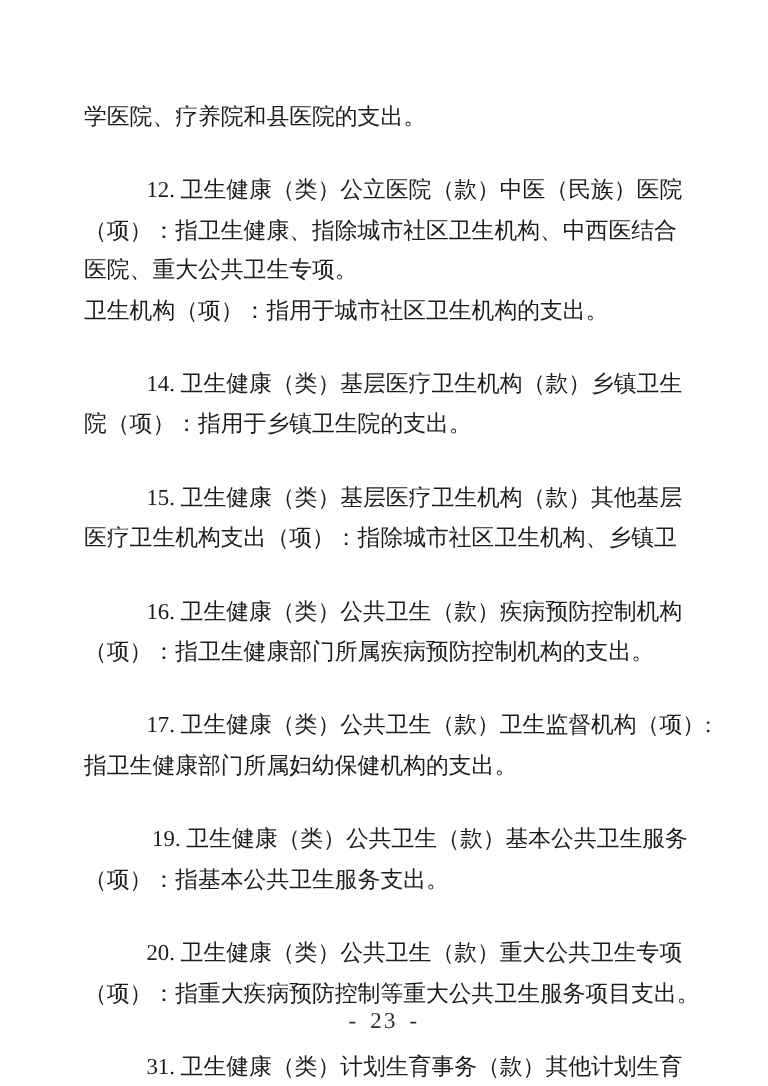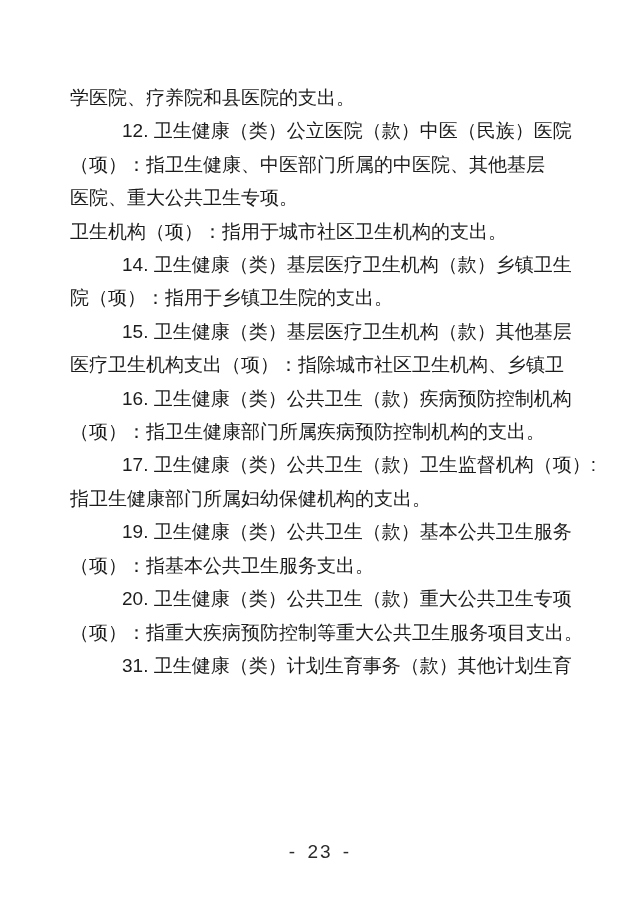--- a/index.html
+++ b/index.html
@@ -6,68 +6,69 @@
     margin: 0;
     padding: 0;
     background: #ffffff;
   }
   .page {
     position: relative;
     width: 640px;
     height: 905px;
     background: #ffffff;
     overflow: hidden;
-    font-family: Liberation Sans, sans-serif;
+    font-family: Liberation Serif, serif;
   }
   .textblock {
     position: absolute;
     left: 70px;
     top: 81px;
     width: 508px;
   }
   .line {
     font-size: 19px;
     line-height: 33.4px;
     white-space: nowrap;
     color: #1c1c1c;
     font-weight: 400;
   }
   .line.indent {
     text-indent: 52px;
+    margin-top: 28px;
   }
   .footer {
     position: absolute;
     left: 0;
     right: 0;
     top: 841px;
     text-align: center;
     font-size: 19px;
     letter-spacing: 2px;
     word-spacing: 3px;
     color: #2b2b2b;
   }
 </style>
 </head>
 <body>
 
 <div class="page">
   <div class="textblock" id="textblock">
       <div class="line">学医院、疗养院和县医院的支出。</div>
       <div class="line indent fill" style="letter-spacing: 0px;">12. 卫生健康（类）公立医院（款）中医（民族）医院</div>
-      <div class="line fill" style="letter-spacing: 0px;">（项）：指卫生健康、中医部门所属的中医院、其他基层</div>
+      <div class="line fill" style="letter-spacing: 0px;">（项）：指卫生健康、指除城市社区卫生机构、中西医结合</div>
       <div class="line">医院、重大公共卫生专项。</div>
       <div class="line">卫生机构（项）：指用于城市社区卫生机构的支出。</div>
       <div class="line indent fill" style="letter-spacing: 0px;">14. 卫生健康（类）基层医疗卫生机构（款）乡镇卫生</div>
       <div class="line">院（项）：指用于乡镇卫生院的支出。</div>
       <div class="line indent fill" style="letter-spacing: 0px;">15. 卫生健康（类）基层医疗卫生机构（款）其他基层</div>
       <div class="line fill" style="letter-spacing: 0px;">医疗卫生机构支出（项）：指除城市社区卫生机构、乡镇卫</div>
       <div class="line indent fill" style="letter-spacing: 0px;">16. 卫生健康（类）公共卫生（款）疾病预防控制机构</div>
       <div class="line">（项）：指卫生健康部门所属疾病预防控制机构的支出。</div>
       <div class="line indent fill" style="letter-spacing: 0px;">17. 卫生健康（类）公共卫生（款）卫生监督机构（项）:</div>
       <div class="line">指卫生健康部门所属妇幼保健机构的支出。</div>
-      <div class="line indent fill" style="letter-spacing: 0px;">19. 卫生健康（类）公共卫生（款）基本公共卫生服务</div>
+      <div class="line indent fill" style="letter-spacing: 0px; text-align: center;">19. 卫生健康（类）公共卫生（款）基本公共卫生服务</div>
       <div class="line">（项）：指基本公共卫生服务支出。</div>
       <div class="line indent fill" style="letter-spacing: 0px;">20. 卫生健康（类）公共卫生（款）重大公共卫生专项</div>
       <div class="line">（项）：指重大疾病预防控制等重大公共卫生服务项目支出。</div>
       <div class="line indent fill" style="letter-spacing: 0px;">31. 卫生健康（类）计划生育事务（款）其他计划生育</div>
     </div>
   <div class="footer">- 23 -</div>
 </div>
 
 </body></html>

